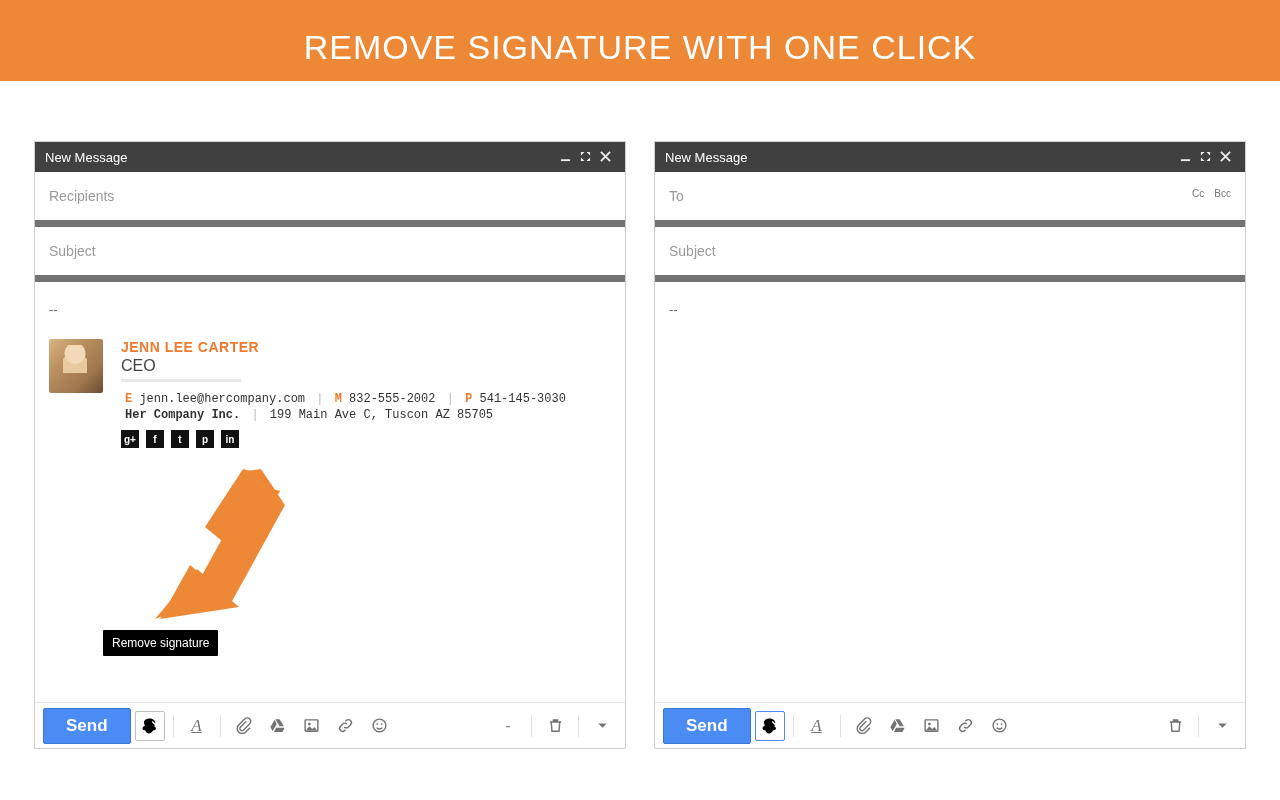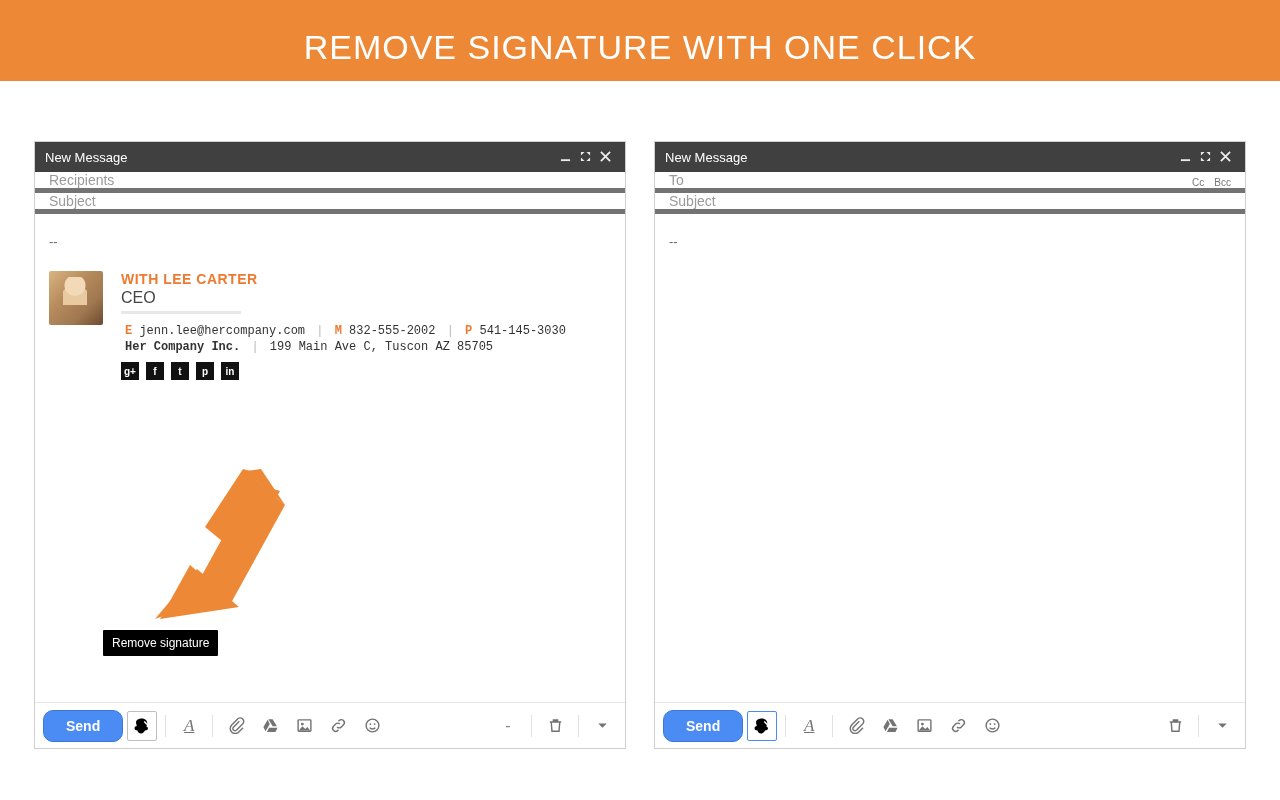--- a/index.html
+++ b/index.html
@@ -45,26 +45,26 @@
   .win-head .title { flex: 1; }
   .win-icn {
     width: 20px;
     text-align: center;
     font-size: 13px;
     cursor: pointer;
     opacity: .9;
   }
   .win-icn svg { width: 11px; height: 11px; fill: #fff; }
   .row-field {
-    border-bottom: 5px solid #737373;
-    padding: 0 14px;
+    border-bottom: 7px solid #737373;
+    padding: 16px 14px;
     font-size: 14px;
     color: #9a9a9a;
     display: flex;
-    align-items: flex-end;
+    align-items: flex-start;
   }
   .row-field .spacer { flex: 1; }
   .ccbcc { font-size: 10px; color: #777; margin-left: 10px; cursor:pointer;}
   .body-area {
     flex: 1;
     padding: 20px 14px 8px;
     font-size: 13px;
     color: #333;
     overflow: hidden;
     position: relative;
@@ -111,24 +111,24 @@
     height: 46px;
     border-top: 1px solid #e5e5e5;
     display: flex;
     align-items: center;
     padding: 0 8px;
     gap: 4px;
   }
   .btn-send {
     background: #4b8bf4;
     color: #fff;
-    font-size: 14px;
+    font-size: 17px;
     font-weight: bold;
     border: 1px solid #3a78d8;
-    border-radius: 10px;
+    border-radius: 2px;
     padding: 7px 22px;
     cursor: pointer;
   }
   .tbtn {
     width: 30px; height: 30px;
     display:flex; align-items:center; justify-content:center;
     border-radius:2px;
     cursor:pointer;
     color:#737373;
   }
@@ -196,21 +196,21 @@
     </div>
     <div class="row-field">
       <span>Subject</span>
     </div>
 
     <div class="body-area">
       <div class="sig-dash">--</div>
       <div class="sig-card">
         <div class="sig-photo"></div>
         <div class="sig-info">
-          <div class="sig-name">WITH LEE CARTER</div>
+          <div class="sig-name">JENN LEE CARTER</div>
           <div class="sig-title">CEO</div>
           <div class="sig-rule"></div>
           <div class="sig-line">
             <span class="lbl">E</span>
             <span>jenn.lee@hercompany.com</span>
             <span class="sep">|</span>
             <span class="lbl">M</span>
             <span>832-555-2002</span>
             <span class="sep">|</span>
             <span class="lbl">P</span>

